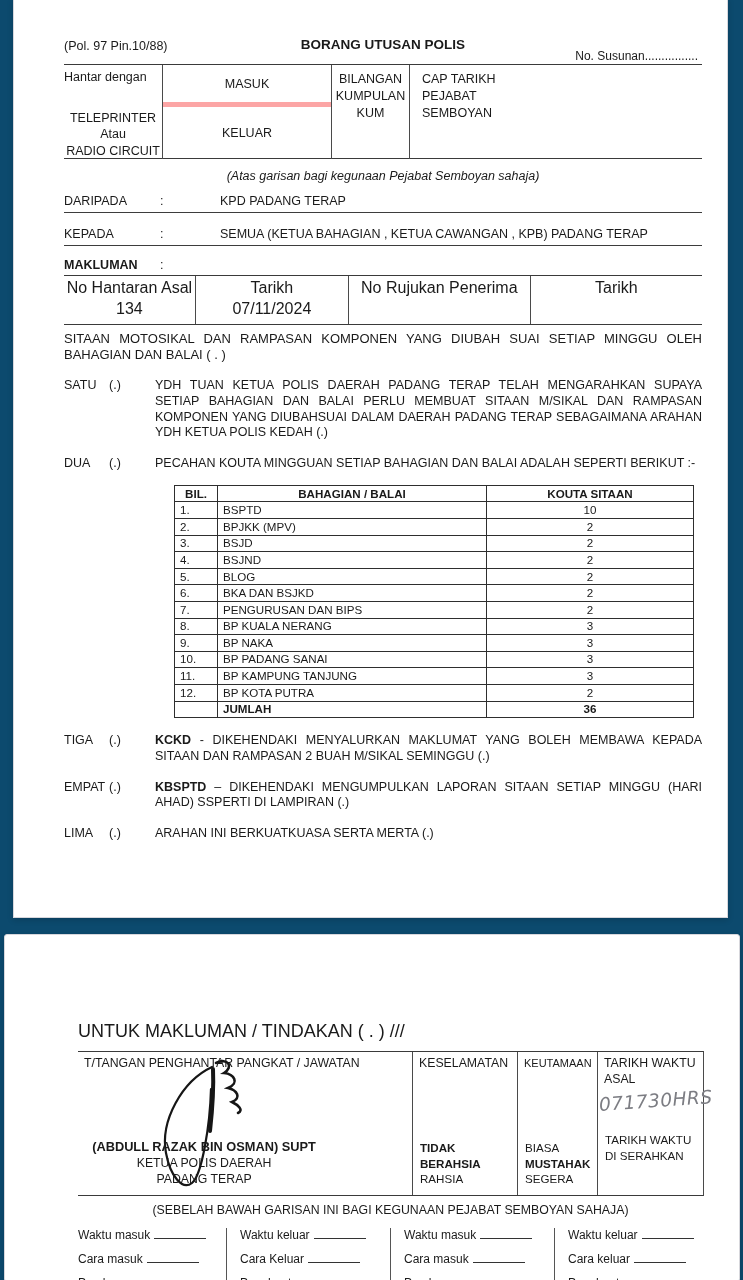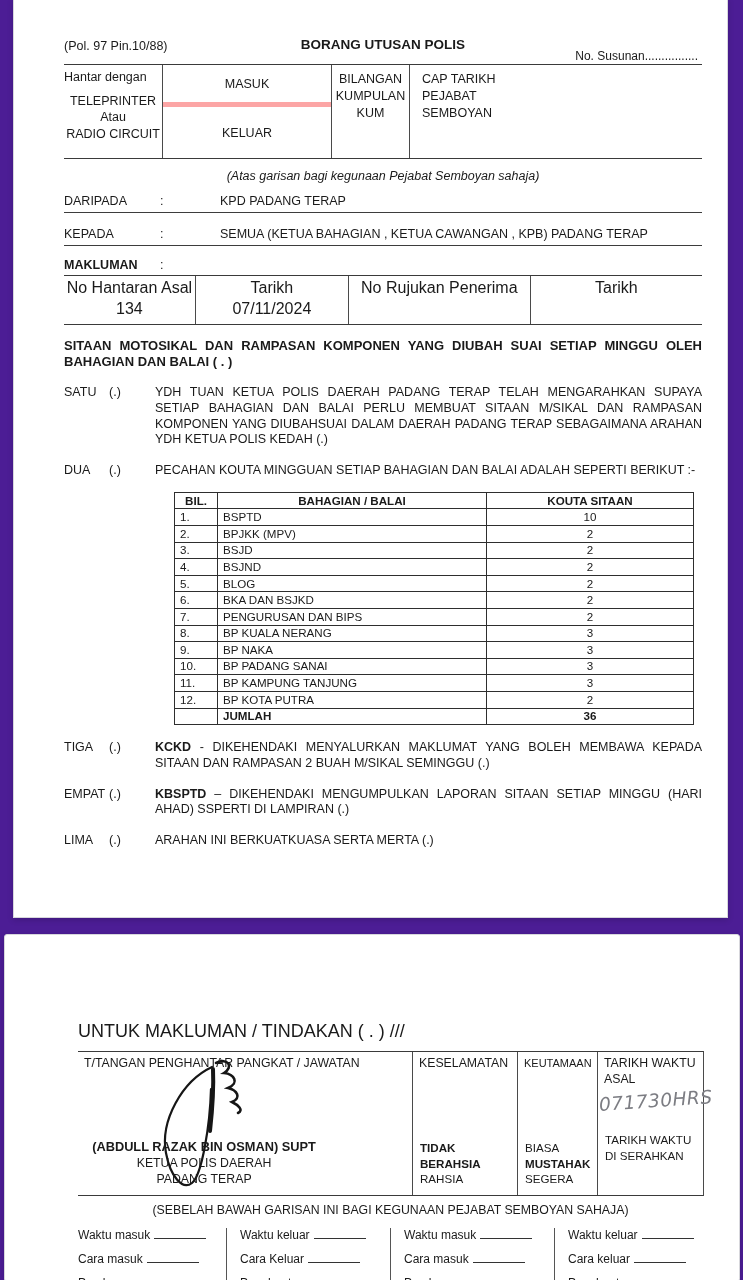--- a/index.html
+++ b/index.html
@@ -1,37 +1,37 @@
 <!DOCTYPE html>
 <html><head>
 <meta charset="utf-8">
 <style>
   html,body{margin:0;padding:0;background:#d9d9de;}
-  .canvas{position:relative;width:743px;height:1280px;background:#4c1d95;overflow:hidden;
+  .canvas{position:relative;width:743px;height:1280px;background:#0c4a6e;overflow:hidden;
           font-family:"Liberation Sans","DejaVu Sans",sans-serif;color:#1a1a1a;}
   .page{position:absolute;background:#ffffff;box-sizing:border-box;
         border:1px solid #d7d7dc;box-shadow:0 2px 6px rgba(0,0,0,.16);}
   .page1{left:13px;top:-2px;width:715px;height:920px;}
   .page2{left:4px;top:934px;width:736px;height:348px;border-radius:3px;}
   .p1-content{padding:38px 25px 0 50px;font-size:12.5px;}
   .pre{white-space:pre-line;}
   .b{font-weight:bold;}
   .c{text-align:center;}
 
   
   .topline{position:relative;height:19px;}
   .t-left{position:absolute;left:0;top:2px;font-size:12.5px;}
   .t-center{display:block;text-align:center;font-weight:bold;font-size:13.5px;}
   .t-right{position:absolute;right:4px;top:12px;font-size:12px;}
 
   
   .ht{display:grid;grid-template-columns:98px 170px 78px 1fr;margin-top:8px;height:93px;
       border-top:1.5px solid #3a3a3a;border-bottom:1.5px solid #3a3a3a;}
   .ht-col1{padding-top:5px;font-size:12.5px;}
-  .ht-col1 .sub{margin-top:9px;text-align:center;line-height:1.3;}
+  .ht-col1 .sub{margin-top:26px;text-align:center;line-height:1.3;}
   .ht-col2{border-left:1px solid #4a4a4a;border-right:1px solid #4a4a4a;display:flex;flex-direction:column;}
   .ht-masuk{height:37px;border-bottom:5px solid #fca5a5;display:flex;align-items:center;justify-content:center;}
   .ht-keluar{flex:1;display:flex;align-items:center;justify-content:center;}
   .ht-col3{border-right:1px solid #4a4a4a;text-align:center;padding-top:6px;line-height:1.35;}
   .ht-col4{padding:6px 0 0 12px;line-height:1.35;}
 
   .italic-note{margin-top:10px;text-align:center;font-style:italic;font-size:12.5px;}
 
   .addr-row{display:flex;margin-top:11px;}
   .addr-label{width:96px;}
@@ -40,21 +40,21 @@
   .rule{border-top:1.4px solid #3d3d3d;margin-top:4px;}
   .kepada{margin-top:14px;}
   .makluman{margin-top:12px;}
 
   
   .ref-table{display:grid;grid-template-columns:20.5% 24% 28.5% 27%;margin-top:3px;
              border-top:1.4px solid #3a3a3a;border-bottom:1.4px solid #3a3a3a;font-size:16px;text-align:center;}
   .ref-cell{padding:2px 2px 4px 2px;line-height:1.3;}
   .ref-cell + .ref-cell{border-left:1px solid #4a4a4a;}
 
-  .subject{margin-top:13px;font-weight:bold;font-size:13px;line-height:1.25;text-align:justify;}
+  .subject{margin-top:6px;font-weight:normal;font-size:13px;line-height:1.25;text-align:justify;}
 
   .para{display:grid;grid-template-columns:45px 46px 1fr;margin-top:15px;}
   .p-text{text-align:justify;line-height:1.26;}
 
   
   .quota{border-collapse:collapse;margin:13px 0 0 110px;width:500px;table-layout:fixed;}
   .quota th,.quota td{border:1px solid #2e2e2e;font-size:11.6px;padding:0 5px;height:15.6px;line-height:1.05;overflow:hidden;}
   .quota th{font-weight:bold;text-align:center;}
   .col-bil{width:32px;} .col-nama{width:258px;} .col-kouta{width:196px;}
 

